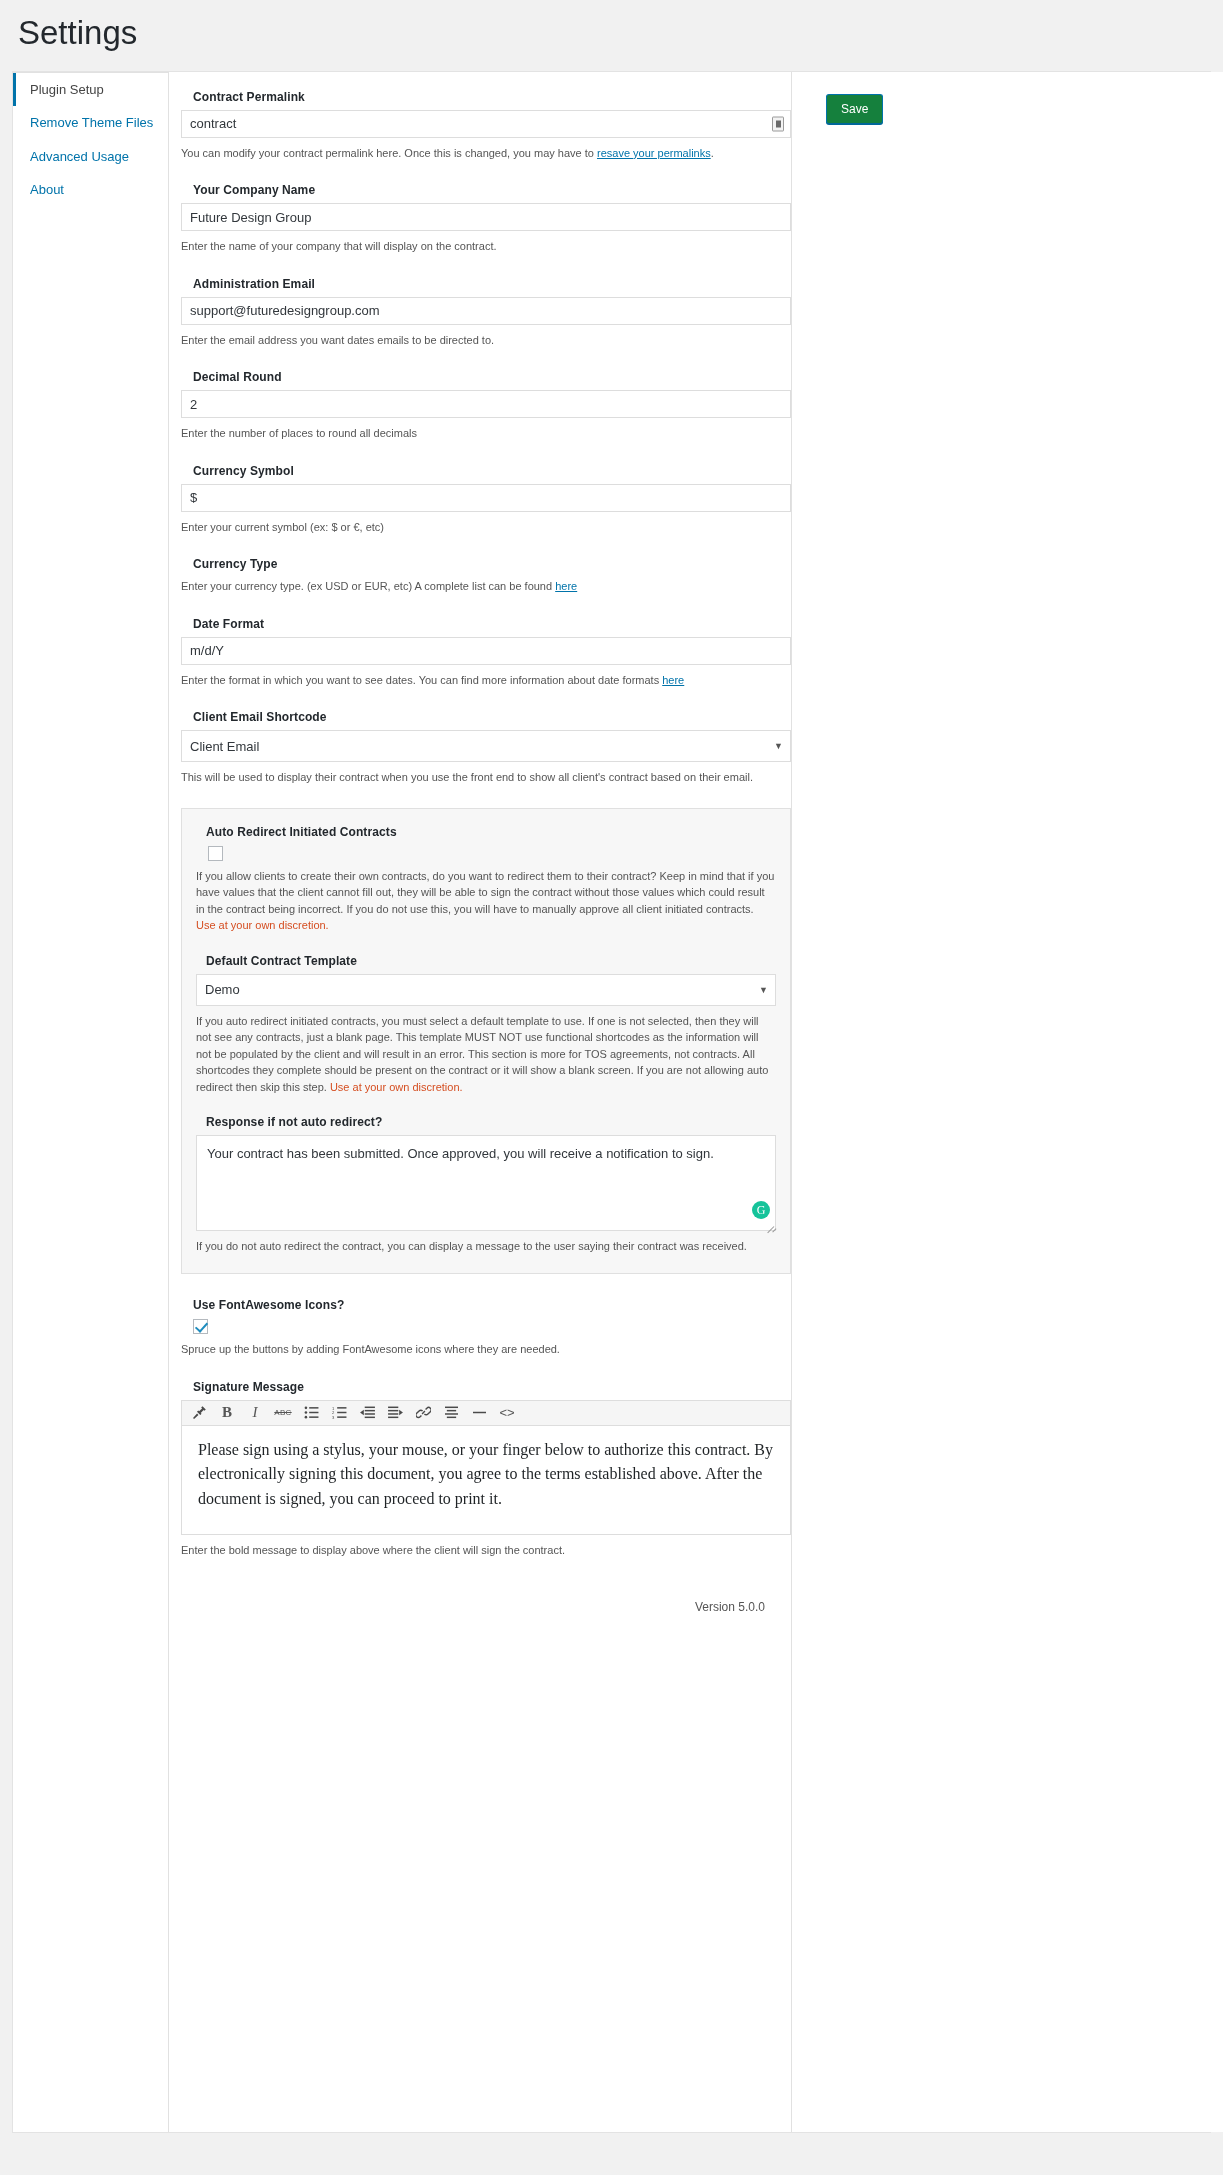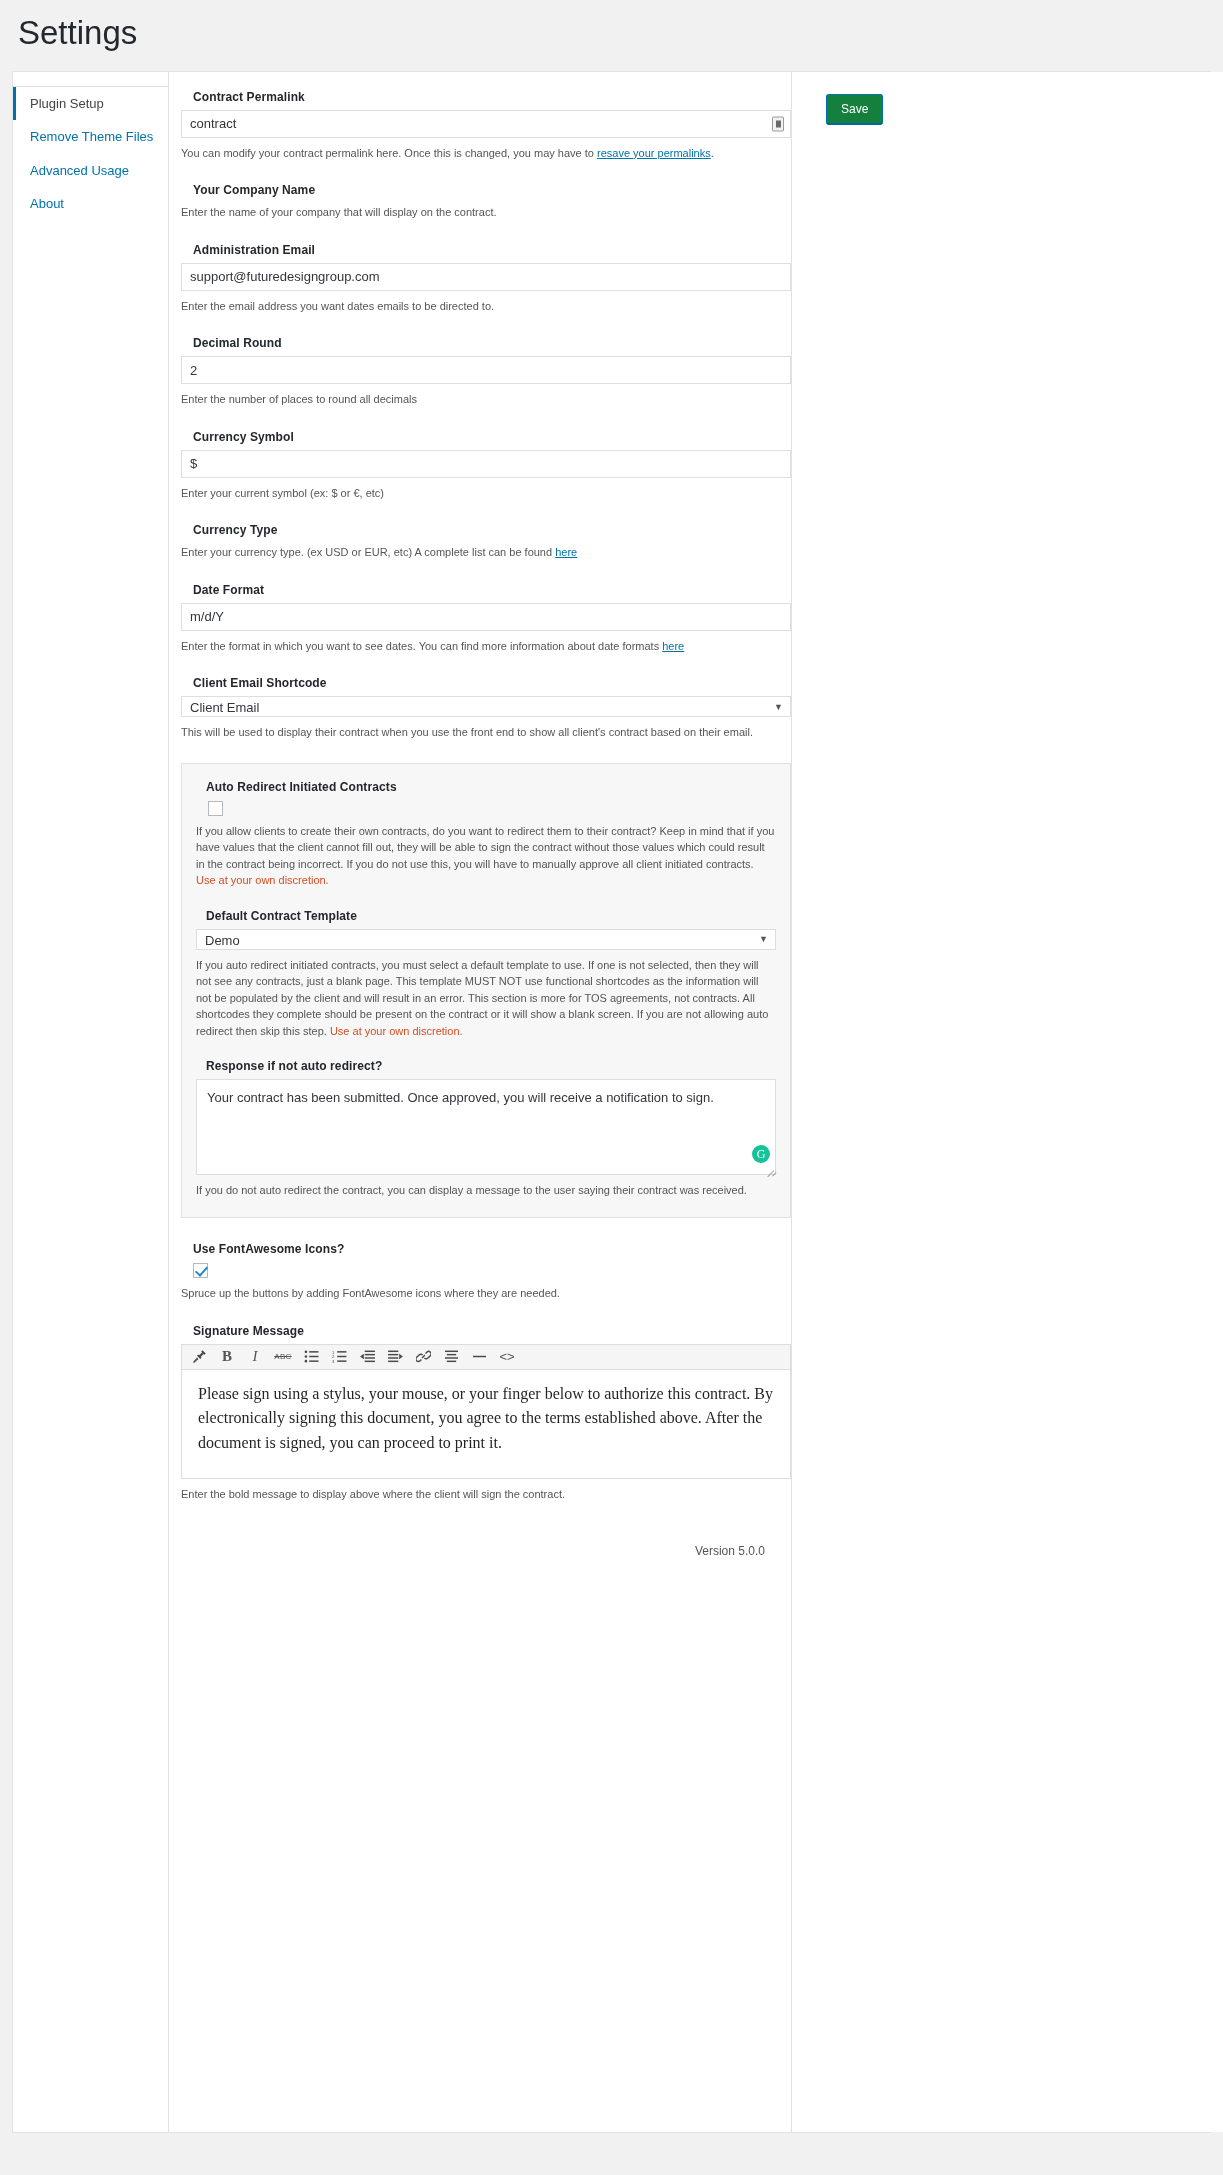--- a/index.html
+++ b/index.html
@@ -34,21 +34,20 @@
     width: 1199px;
     min-height: 2062px;
   }
 
   
   .sidebar {
     width: 156px;
     flex: 0 0 156px;
     border-right: 1px solid #e1e1e1;
     background: #fff;
-    padding-top: 14px;
   }
   .sidebar-inner {
     border-top: 1px solid #e1e1e1;
   }
   .nav-item {
     display: block;
     padding: 7px 10px 7px 14px;
     font-size: 13px;
     color: #0073aa;
     line-height: 1.5;
@@ -130,21 +129,21 @@
   .help a { color: #0073aa; text-decoration: underline; }
   .warn { color: #d54e21; }
 
   
   .select-wrap { position: relative; }
   select.select-input {
     -webkit-appearance: none;
     appearance: none;
     display: block;
     width: 100%;
-    height: 21px;
+    height: 32px;
     padding: 3px 24px 3px 8px;
     font-size: 13px;
     font-family: "Liberation Sans", sans-serif;
     color: #32373c;
     background: #fff;
     border: 1px solid #ddd;
     border-radius: 0;
     outline: none;
   }
   .select-arrow {
@@ -339,20 +338,21 @@
         <label class="field-label first">Contract Permalink</label>
         <div class="input-wrap">
           <input class="text-input" type="text" value="contract" style="">
           <span class="input-icon"></span>
         </div>
         <p class="help"><span>You can modify your contract permalink here. Once this is changed, you may have to </span><a>resave your permalinks</a><span>.</span></p>
       </div>
 
       <div class="field-block">
         <label class="field-label">Your Company Name</label>
+        <input class="text-input" type="text" value="Future Design Group" style="">
         <p class="help">Enter the name of your company that will display on the contract.</p>
       </div>
 
       <div class="field-block">
         <label class="field-label">Administration Email</label>
         <input class="text-input" type="text" value="support@futuredesigngroup.com" style="">
         <p class="help">Enter the email address you want dates emails to be directed to.</p>
       </div>
 
       <div class="field-block">

